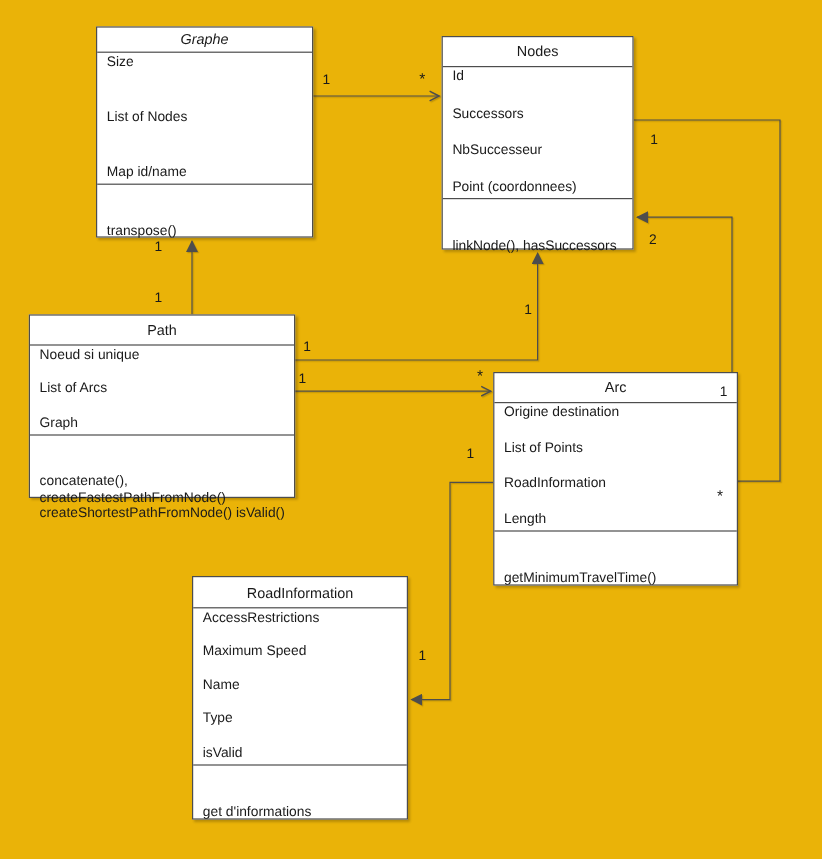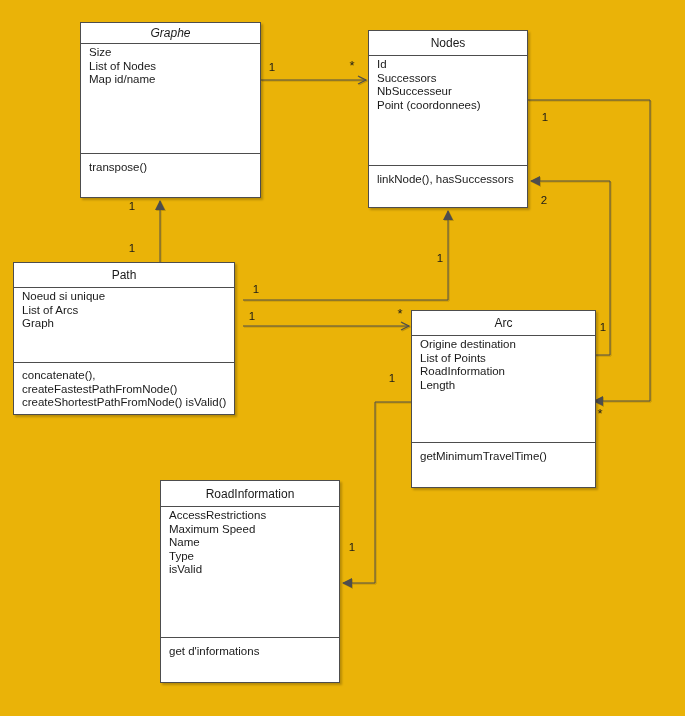--- a/index.html
+++ b/index.html
@@ -41,28 +41,29 @@
     border-bottom: 1px solid #4d4d4d;
     font-size: 12px;
     color: #1a1a1a;
   }
   .uml-title.italic { font-style: italic; }
   .uml-attrs {
     box-sizing: border-box;
     flex: 0 0 auto;
     display: flex;
     flex-direction: column;
-    justify-content: flex-start;
+    justify-content: space-between;
     padding: 2px 0;
     border-bottom: 1px solid #4d4d4d;
   }
   .uml-methods {
     box-sizing: border-box;
     flex: 1 1 auto;
     padding: 7px 0 0 0;
+    margin-top: 26px;
   }
   .uml-row {
     padding: 0 8px;
     line-height: 13.5px;
     white-space: nowrap;
     overflow: hidden;
   }
   .mult {
     position: absolute;
     transform: translate(-50%, -50%);
@@ -114,35 +115,35 @@
       <div class="uml-row">Id</div>
       <div class="uml-row">Successors</div>
       <div class="uml-row">NbSuccesseur</div>
       <div class="uml-row">Point (coordonnees)</div>
     </div>
     <div class="uml-methods">
       <div class="uml-row">linkNode(), hasSuccessors</div>
     </div>
   </div>
 
-  <div class="uml-box" style="left:13px; top:262px; width:222px; height:153px">
+  <div class="uml-box" style="left:24px; top:262px; width:222px; height:153px">
     <div class="uml-title" style="height:25px">Path</div>
     <div class="uml-attrs" style="height:75px">
       <div class="uml-row">Noeud si unique</div>
       <div class="uml-row">List of Arcs</div>
       <div class="uml-row">Graph</div>
     </div>
     <div class="uml-methods" style="padding-top:6px">
       <div class="uml-row">concatenate(),</div>
       <div class="uml-row">createFastestPathFromNode()</div>
       <div class="uml-row">createShortestPathFromNode() isValid()</div>
     </div>
   </div>
 
-  <div class="uml-box" style="left:411px; top:310px; width:185px; height:178px">
+  <div class="uml-box" style="left:411px; top:310px; width:204px; height:178px">
     <div class="uml-title" style="height:25px">Arc</div>
     <div class="uml-attrs" style="height:107px">
       <div class="uml-row">Origine destination</div>
       <div class="uml-row">List of Points</div>
       <div class="uml-row">RoadInformation</div>
       <div class="uml-row">Length</div>
     </div>
     <div class="uml-methods">
       <div class="uml-row">getMinimumTravelTime()</div>
     </div>

